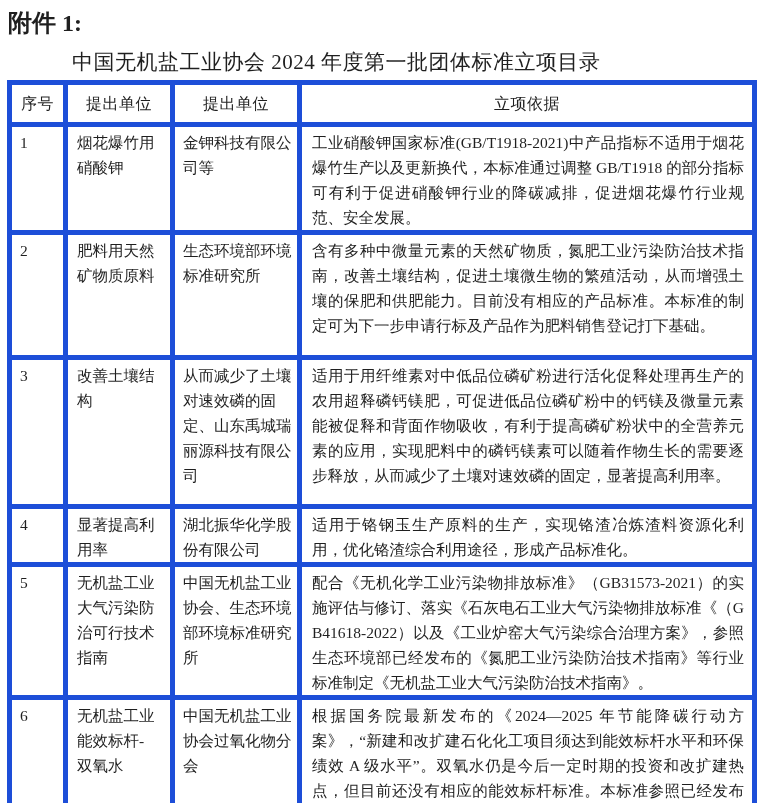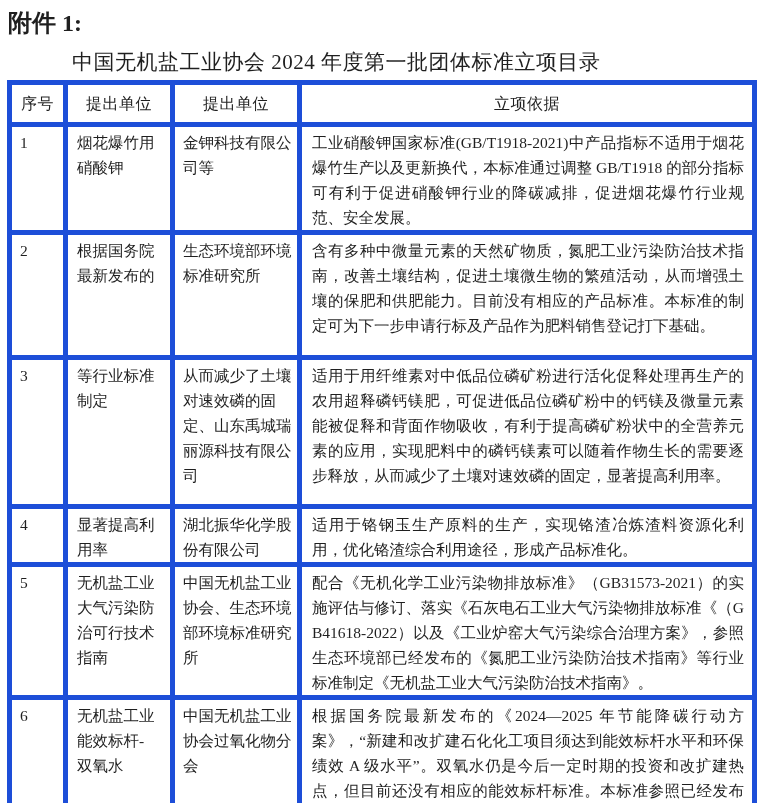--- a/index.html
+++ b/index.html
@@ -86,27 +86,27 @@
   </thead>
   <tbody>
     <tr class="row-1">
       <td class="cell-no">1</td>
       <td class="cell-name">烟花爆竹用硝酸钾</td>
       <td class="cell-unit">金钾科技有限公司等</td>
       <td class="cell-basis">工业硝酸钾国家标准(GB/T1918-2021)中产品指标不适用于烟花爆竹生产以及更新换代，本标准通过调整 GB/T1918 的部分指标可有利于促进硝酸钾行业的降碳减排，促进烟花爆竹行业规范、安全发展。</td>
     </tr>
     <tr class="row-2">
       <td class="cell-no">2</td>
-      <td class="cell-name">根据国务院最新发布的</td>
+      <td class="cell-name">肥料用天然矿物质原料</td>
       <td class="cell-unit">生态环境部环境标准研究所</td>
       <td class="cell-basis">含有多种中微量元素的天然矿物质，氮肥工业污染防治技术指南，改善土壤结构，促进土壤微生物的繁殖活动，从而增强土壤的保肥和供肥能力。目前没有相应的产品标准。本标准的制定可为下一步申请行标及产品作为肥料销售登记打下基础。</td>
     </tr>
     <tr class="row-3">
       <td class="cell-no">3</td>
-      <td class="cell-name">等行业标准制定</td>
+      <td class="cell-name">改善土壤结构</td>
       <td class="cell-unit">从而减少了土壤对速效磷的固定、山东禹城瑞丽源科技有限公司</td>
       <td class="cell-basis">适用于用纤维素对中低品位磷矿粉进行活化促释处理再生产的农用超释磷钙镁肥，可促进低品位磷矿粉中的钙镁及微量元素能被促释和背面作物吸收，有利于提高磷矿粉状中的全营养元素的应用，实现肥料中的磷钙镁素可以随着作物生长的需要逐步释放，从而减少了土壤对速效磷的固定，显著提高利用率。</td>
     </tr>
     <tr class="row-4">
       <td class="cell-no">4</td>
       <td class="cell-name">显著提高利用率</td>
       <td class="cell-unit">湖北振华化学股份有限公司</td>
       <td class="cell-basis">适用于铬钢玉生产原料的生产，实现铬渣冶炼渣料资源化利用，优化铬渣综合利用途径，形成产品标准化。</td>
     </tr>
     <tr class="row-5">

